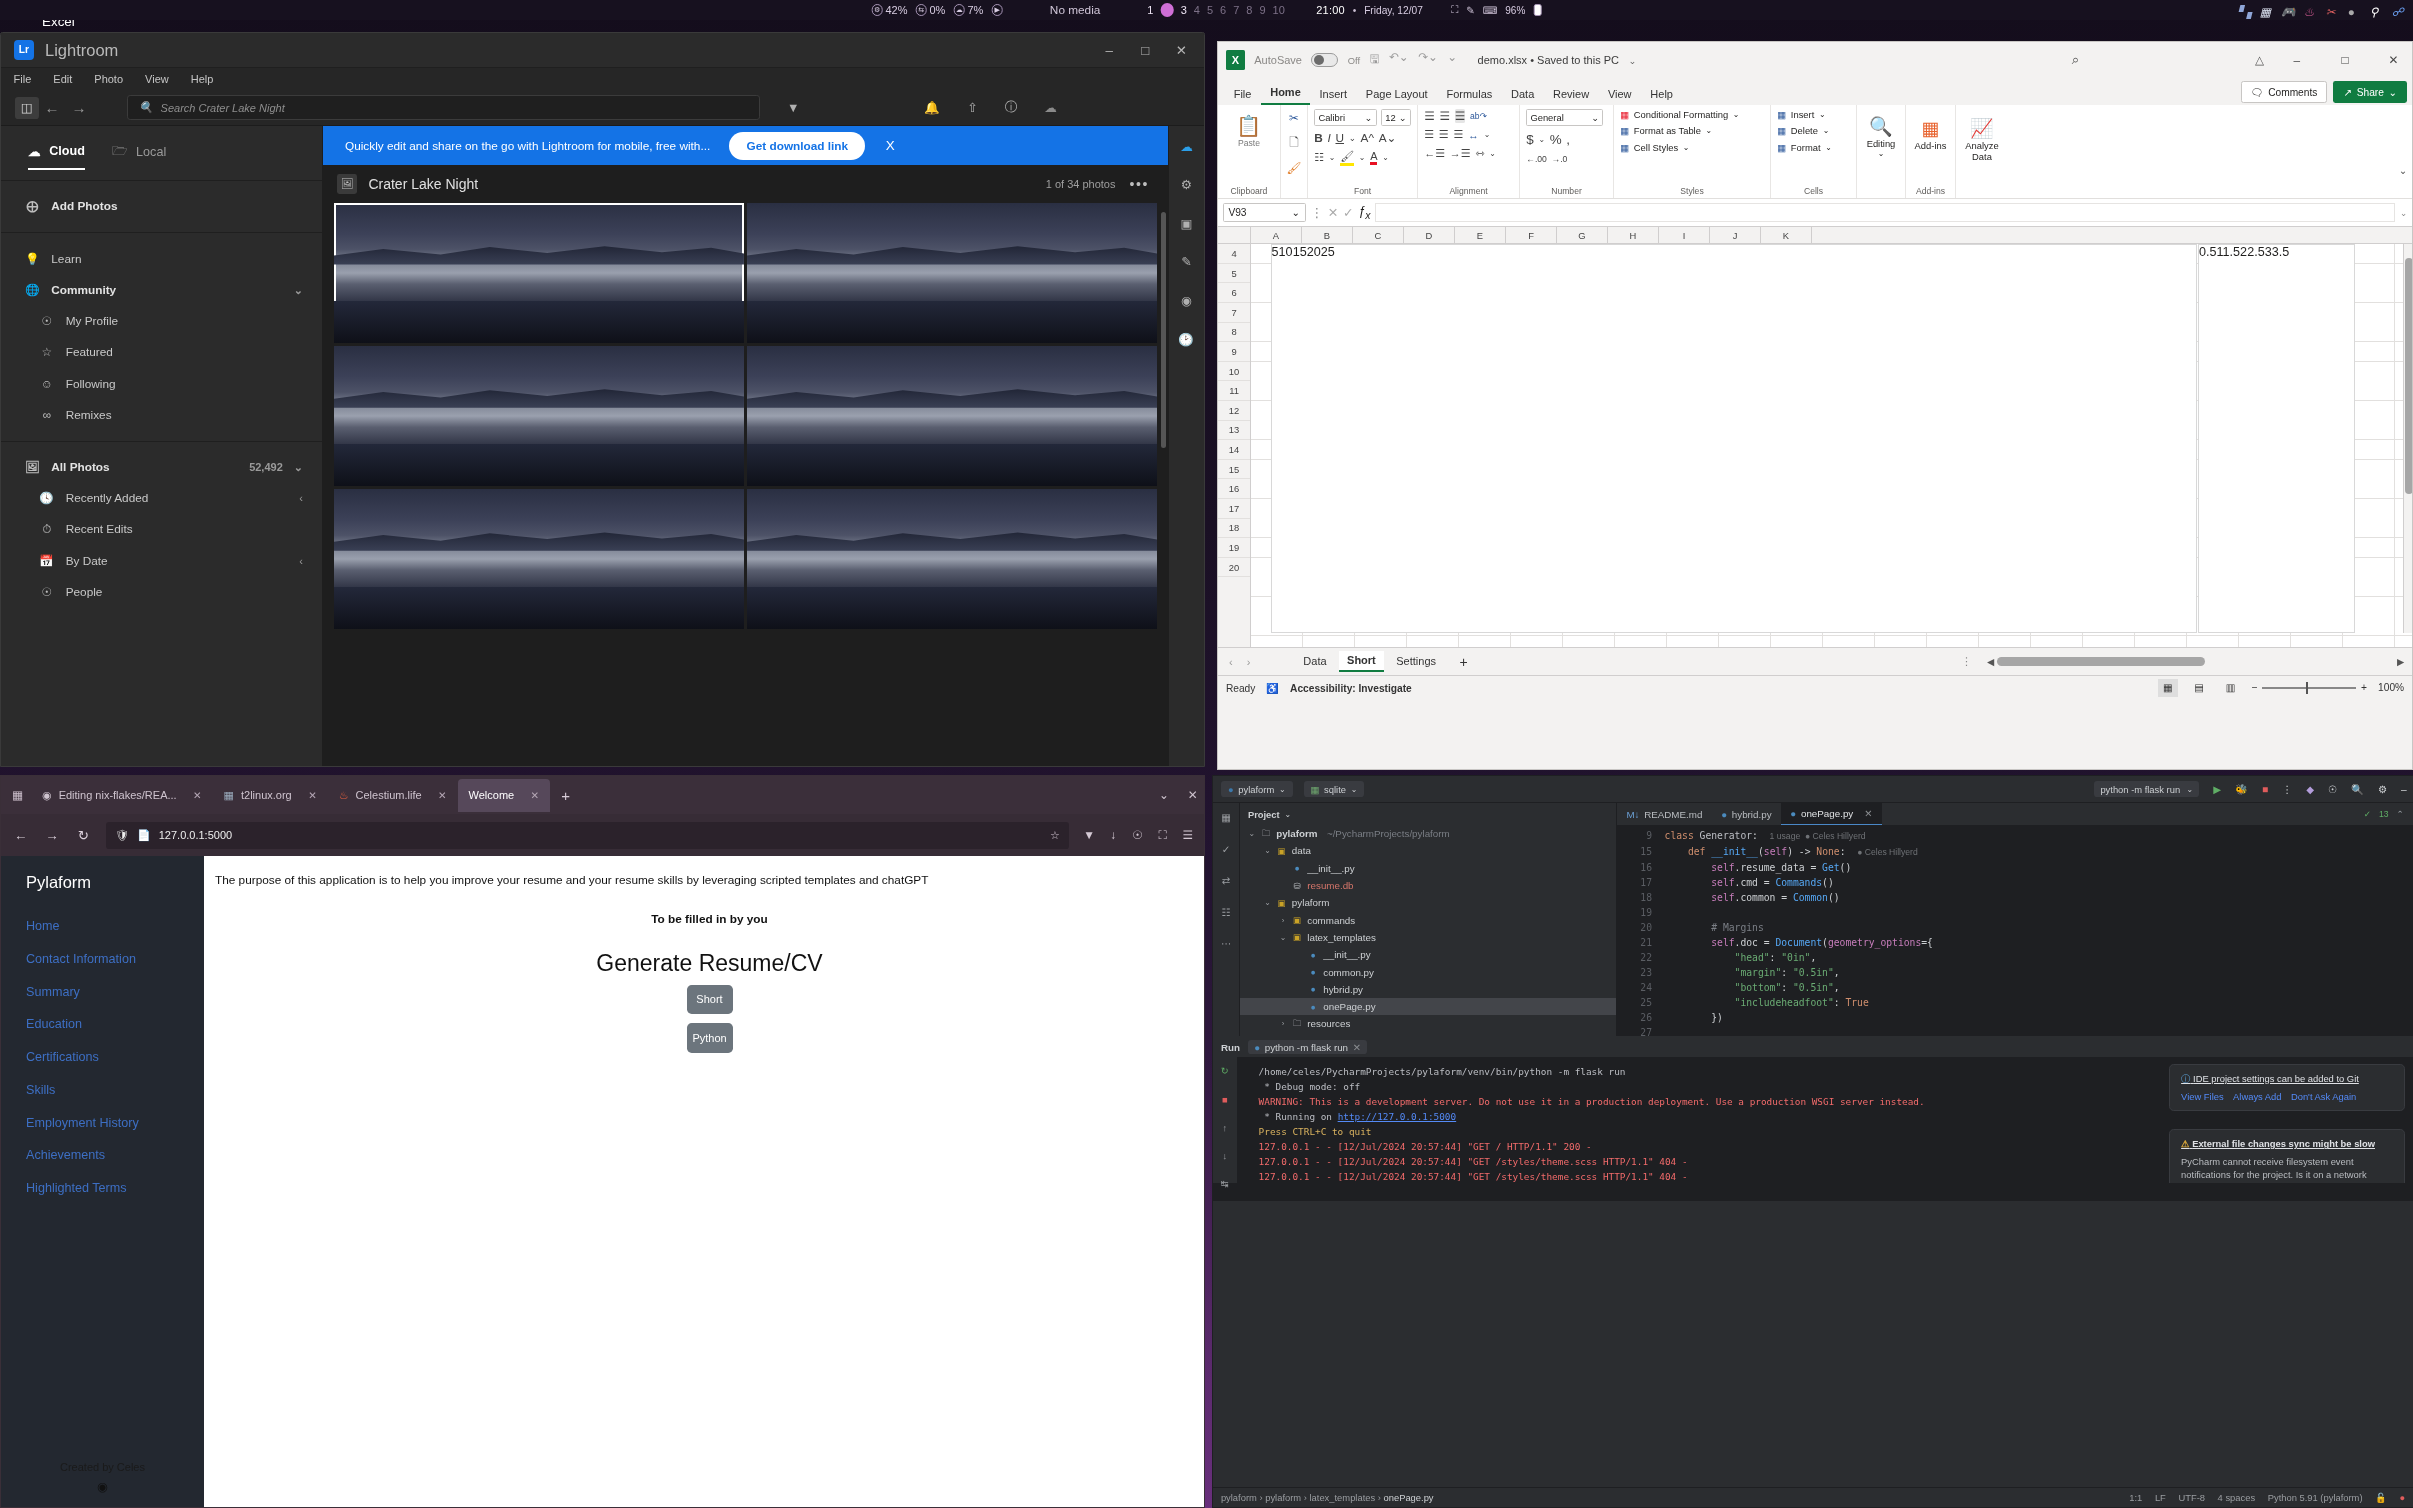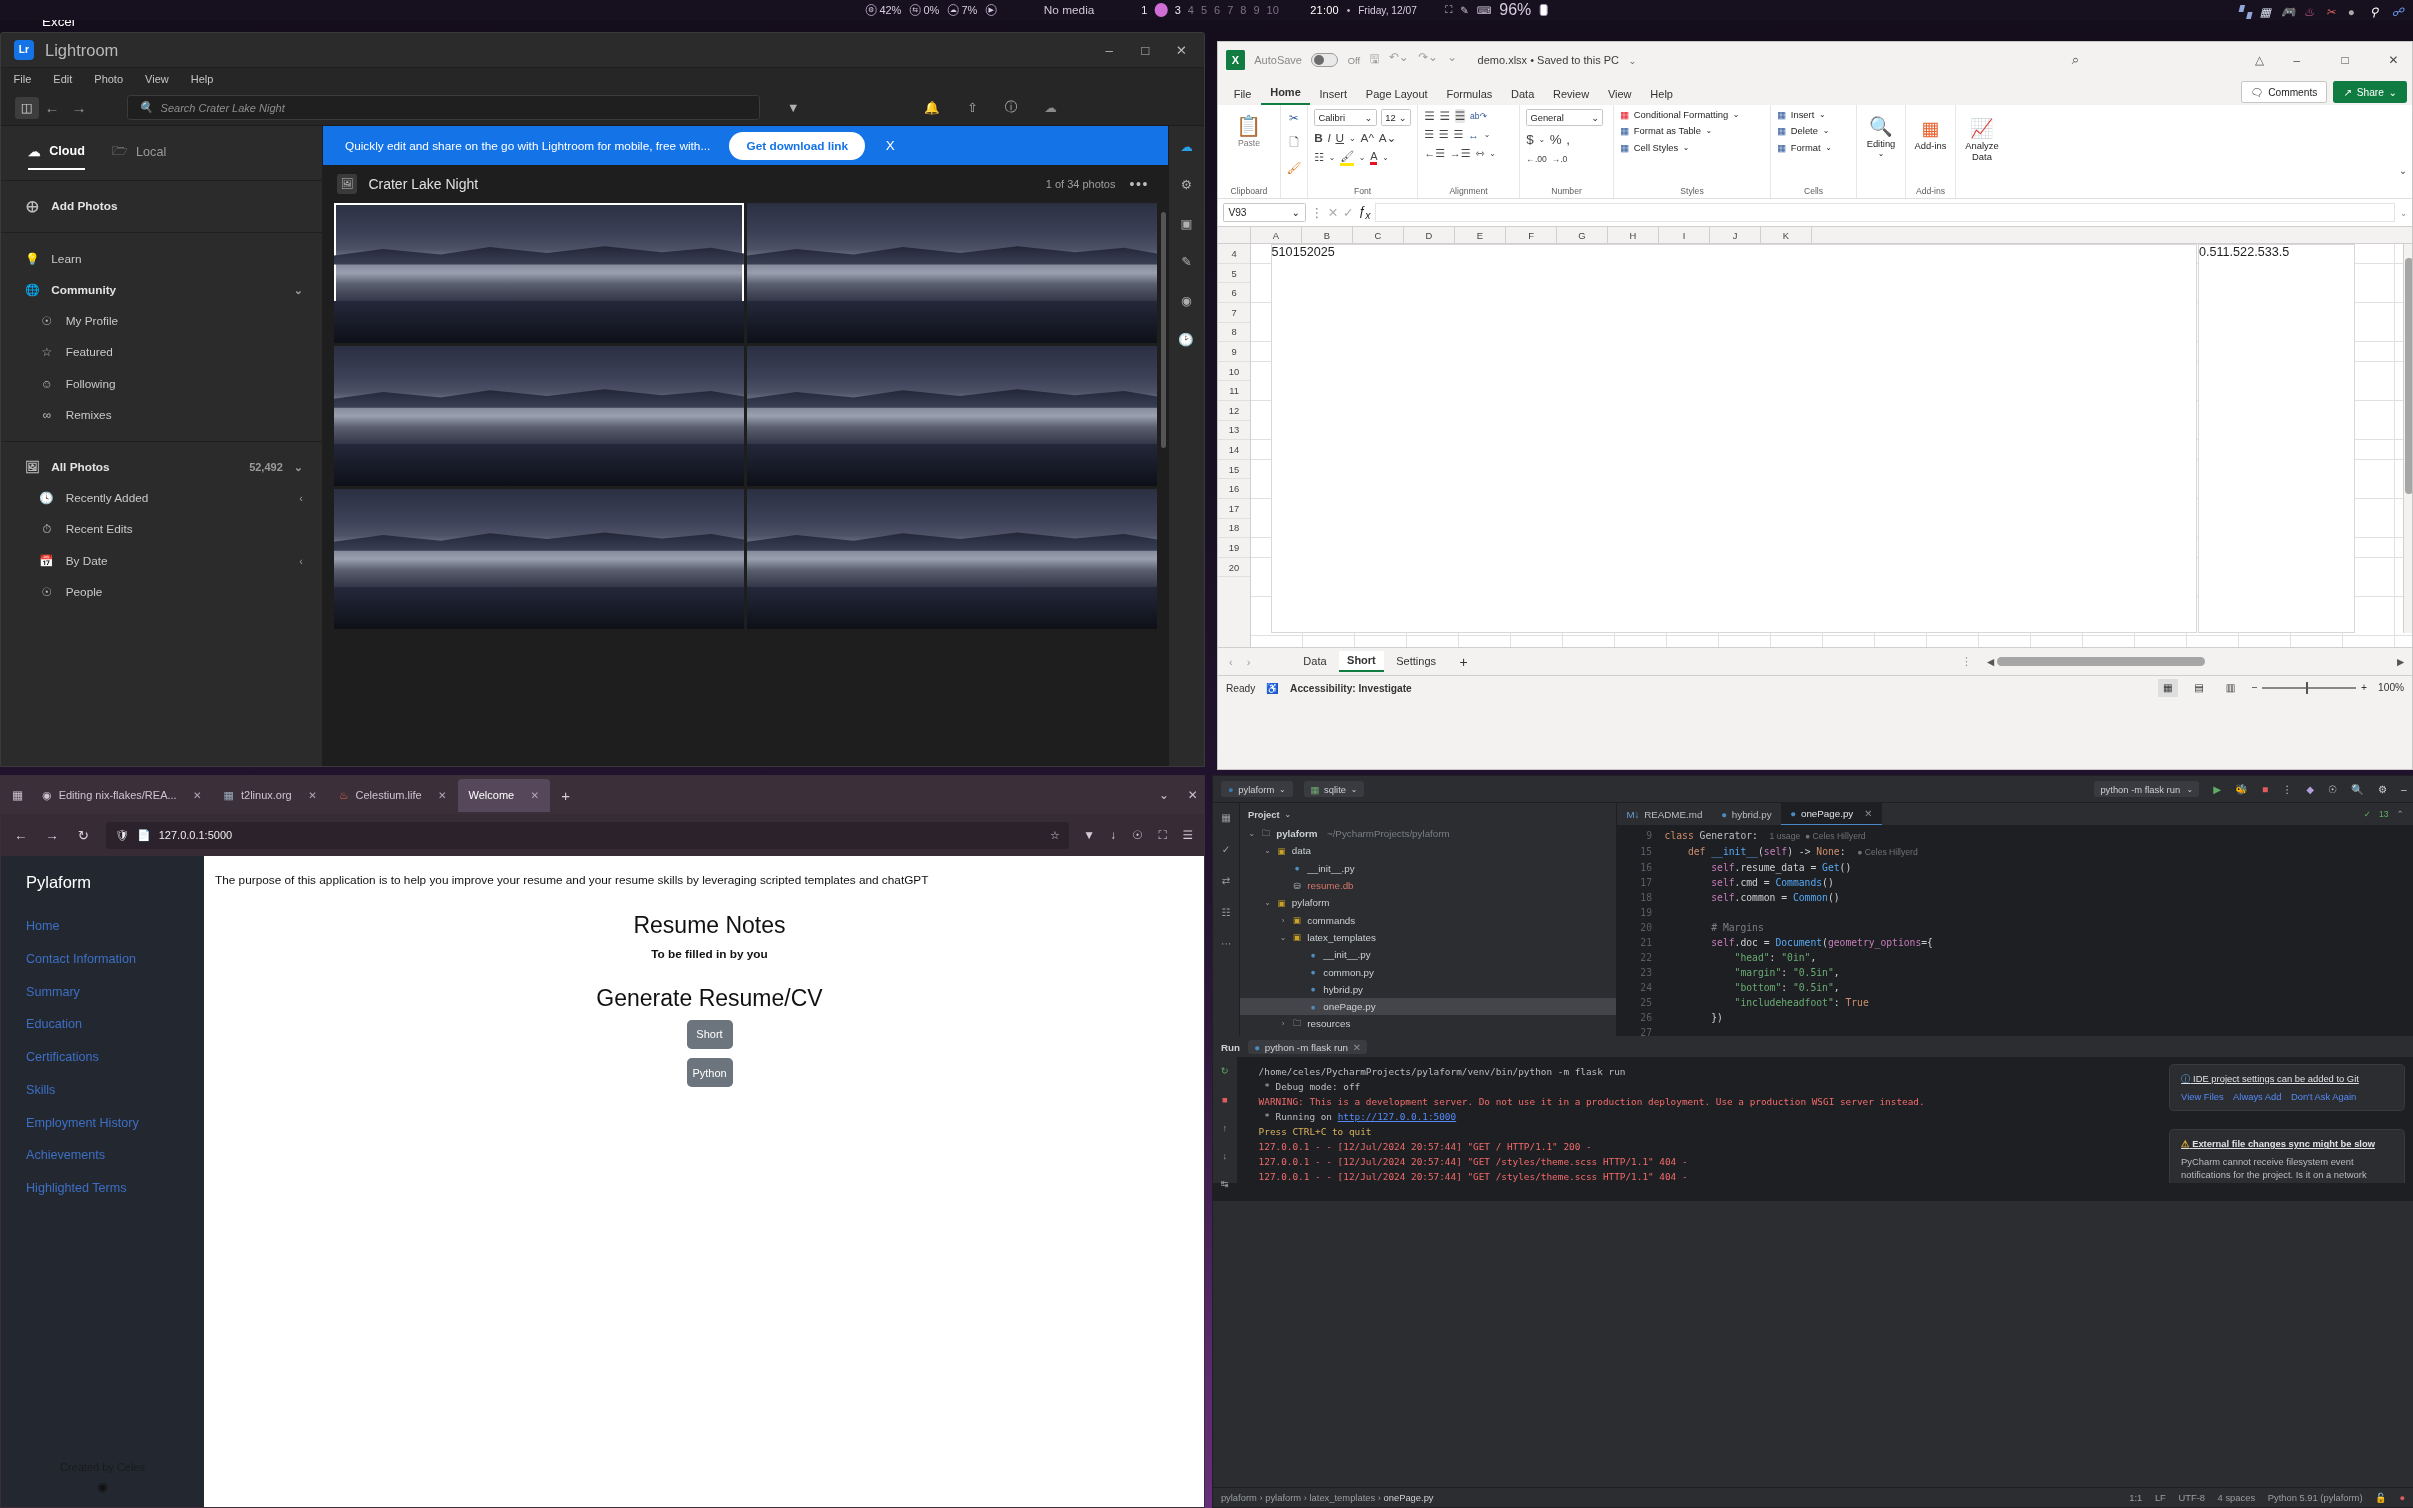--- a/index.html
+++ b/index.html
@@ -237,21 +237,21 @@
         <span>10</span>
       </span>
       <span style="width:15.7px"></span>
       <span class="clock">21:00</span>
       <span style="color:#c9bed2;font-size:10.2px">•</span>
       <span style="color:#d8cde2;font-size:10.2px">Friday, 12/07</span>
       <span style="width:12.6px"></span>
       <span class="tb-ico">⛶</span>
       <span class="tb-ico">✎</span>
       <span class="tb-ico">⌨</span>
-      <span style="font-size:16px;color:#d8cde2">96%</span>
+      <span style="font-size:10px;color:#d8cde2">96%</span>
       <span class="tb-circ" style="border-radius:2.4px;width:8.6px;height:12.6px;background:#fff"></span>
     </div>
     <div class="tb-right tray">
       <i style="color:#8fa6d8">▘▖</i>
       <i style="color:#dfe6f5">▦</i>
       <i style="color:#7fa0d0">🎮</i>
       <i style="color:#e0609a">♨</i>
       <i style="color:#e06060">✂</i>
       <i style="color:#aaa">●</i>
       <i style="color:#fff">⚲</i>
@@ -761,21 +761,20 @@
         <a class="py-link">Employment History</a>
         <a class="py-link">Achievements</a>
         <a class="py-link">Highlighted Terms</a>
         <div class="py-footer">
           <div style="color:#1a1a1a">Created by Celes</div>
           <div style="margin-top:6.3px;font-size:12.6px;color:#111">◉</div>
         </div>
       </div>
       <div class="py-main">
         <div class="py-p">The purpose of this application is to help you improve your resume and your resume skills by leveraging scripted templates and chatGPT</div>
-        <div class="py-h2">Resume Notes</div>
         <div class="py-h4">To be filled in by you</div>
         <div class="py-h2">Generate Resume/CV</div>
         <button class="py-btn">Short</button>
         <button class="py-btn">Python</button>
       </div>
     </div>
   </div>
 
   <div class="pc">
     <div class="pc-top">

